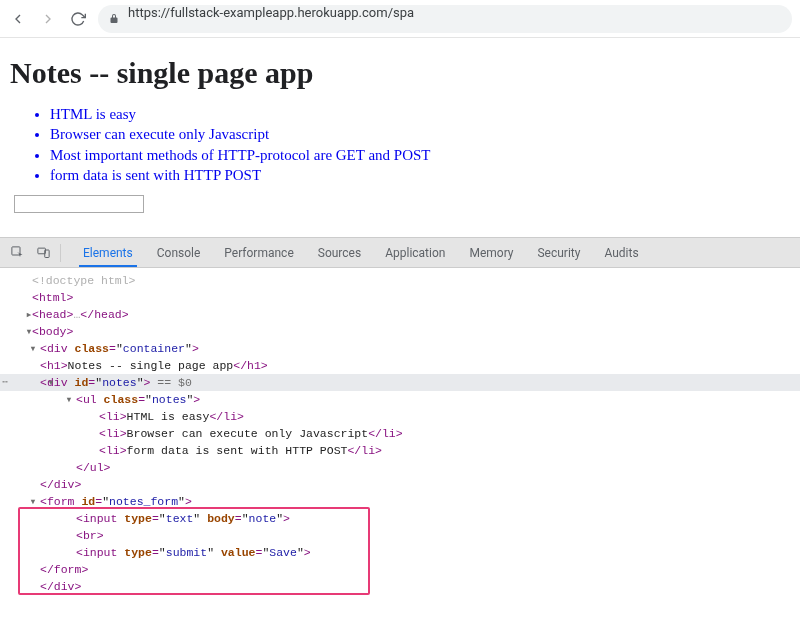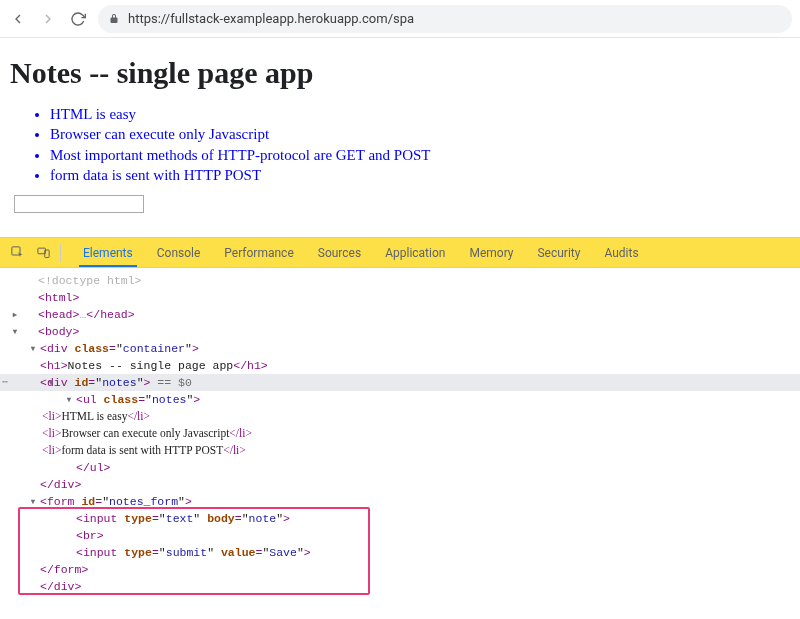--- a/index.html
+++ b/index.html
@@ -22,21 +22,20 @@
     gap: 10px;
     border-bottom: 1px solid #e4e4e4;
     background: #fff;
   }
   .nav-icon { display:flex; align-items:center; justify-content:center; width:20px; height:20px; color:#5f6368; cursor:pointer; }
   .nav-icon.disabled { color:#b0b0b0; cursor:default; }
   .nav-icon svg { width:16px; height:16px; }
   .addr {
     flex:1;
     display:flex;
-    align-items:center;
     height:28px;
     padding:0 10px;
     border-radius:14px;
     background:#f1f3f4;
     color:#3c4043;
     gap:8px;
     font-size:13px;
   }
   .lock { color:#5f6368; display:flex; align-items:center;}
   .lock svg { width:12px; height:12px;}
@@ -74,21 +73,21 @@
     background:#fff;
     font-size:12px;
   }
 
   
   .devtools-toolbar {
     display:flex;
     align-items:center;
     height:30px;
     border-bottom:1px solid #ccc;
-    background:#fde047;
+    background:#e5e5e5;
     padding:0 6px;
     gap:4px;
     font-size:12px;
     color:#5f6368;
   }
   .dt-icon { width:22px; height:22px; display:flex; align-items:center; justify-content:center; cursor:pointer; }
   .dt-icon svg { width:15px; height:15px; }
   .dt-tabs { display:flex; align-items:stretch; height:100%; gap:0; margin-left:4px;}
   .dt-tab {
     padding: 0 12px;
@@ -111,25 +110,25 @@
   
   .elements-panel {
     font-family: Menlo, Consolas, "Courier New", monospace;
     font-size: 11.5px;
     line-height: 17px;
     color:#222;
     padding: 4px 0 10px 0;
     position:relative;
   }
   .line { white-space: pre; padding: 0 8px 0 8px; position:relative;}
-  .indent-1 { padding-left: 38px; }
+  .indent-1 { padding-left: 18px; margin-left: 14px; }
   .indent-2 { padding-left: 40px; }
   .indent-3 { padding-left: 40px; }
   .indent-4 { padding-left: 76px; }
-  .indent-5 { padding-left: 42px; font-family: Liberation Serif, serif; }
+  .indent-5 { padding-left: 99px; }
   .gray { color:#b0b0b0; }
   .tag { color:#881280; }
   .attr-name { color:#994500;font-weight:bold; }
   .attr-val { color:#1a1aa6; }
   .text { color:#222; }
   .twisty { position:absolute; left:0; width:10px; text-align:center; color:#6e6e6e; user-select:none; }
   .selected-row {
     background:#e8eaed;
   }
   .eq0 { color:#6e6e6e; }

